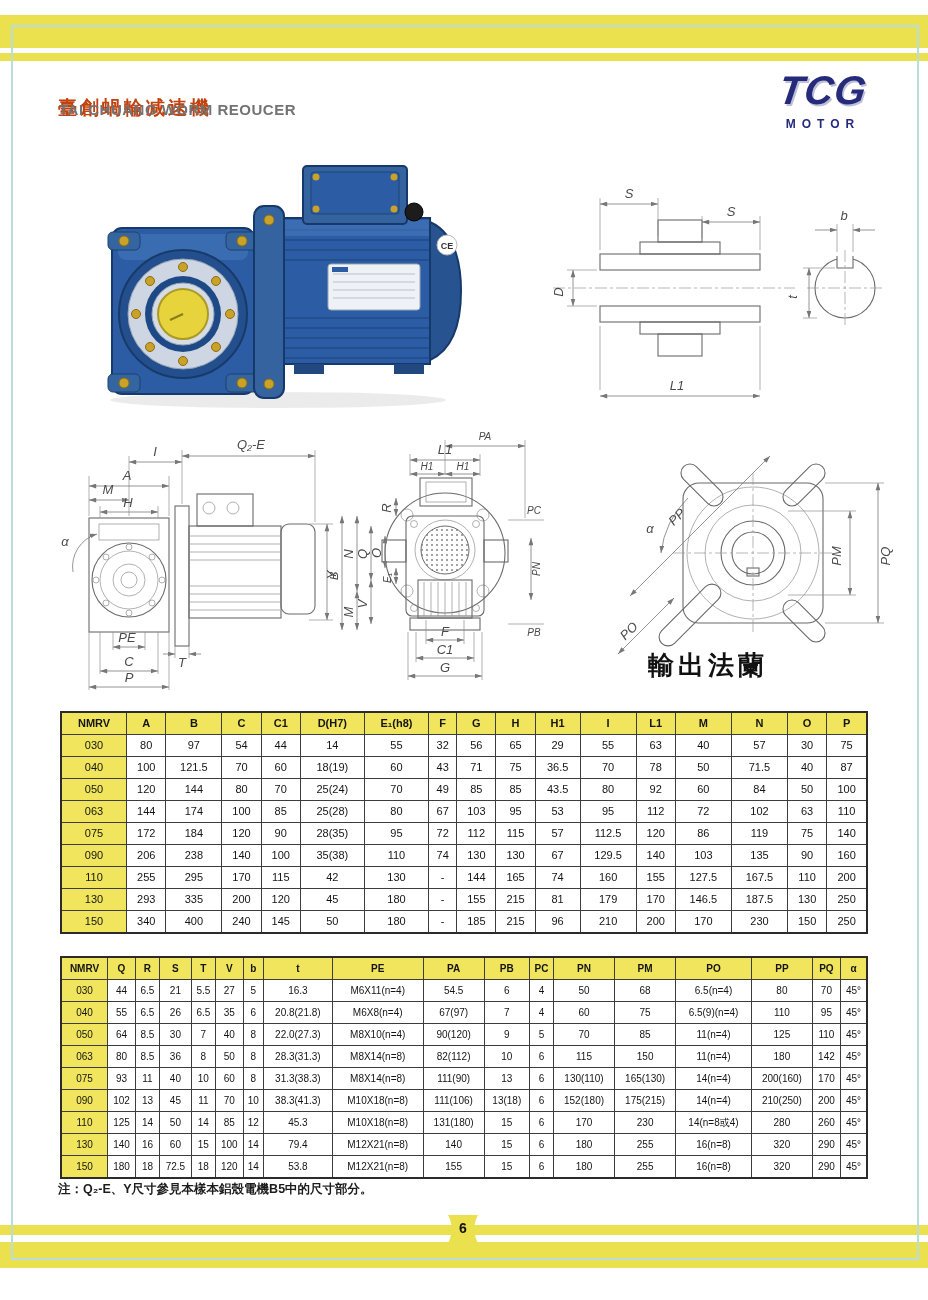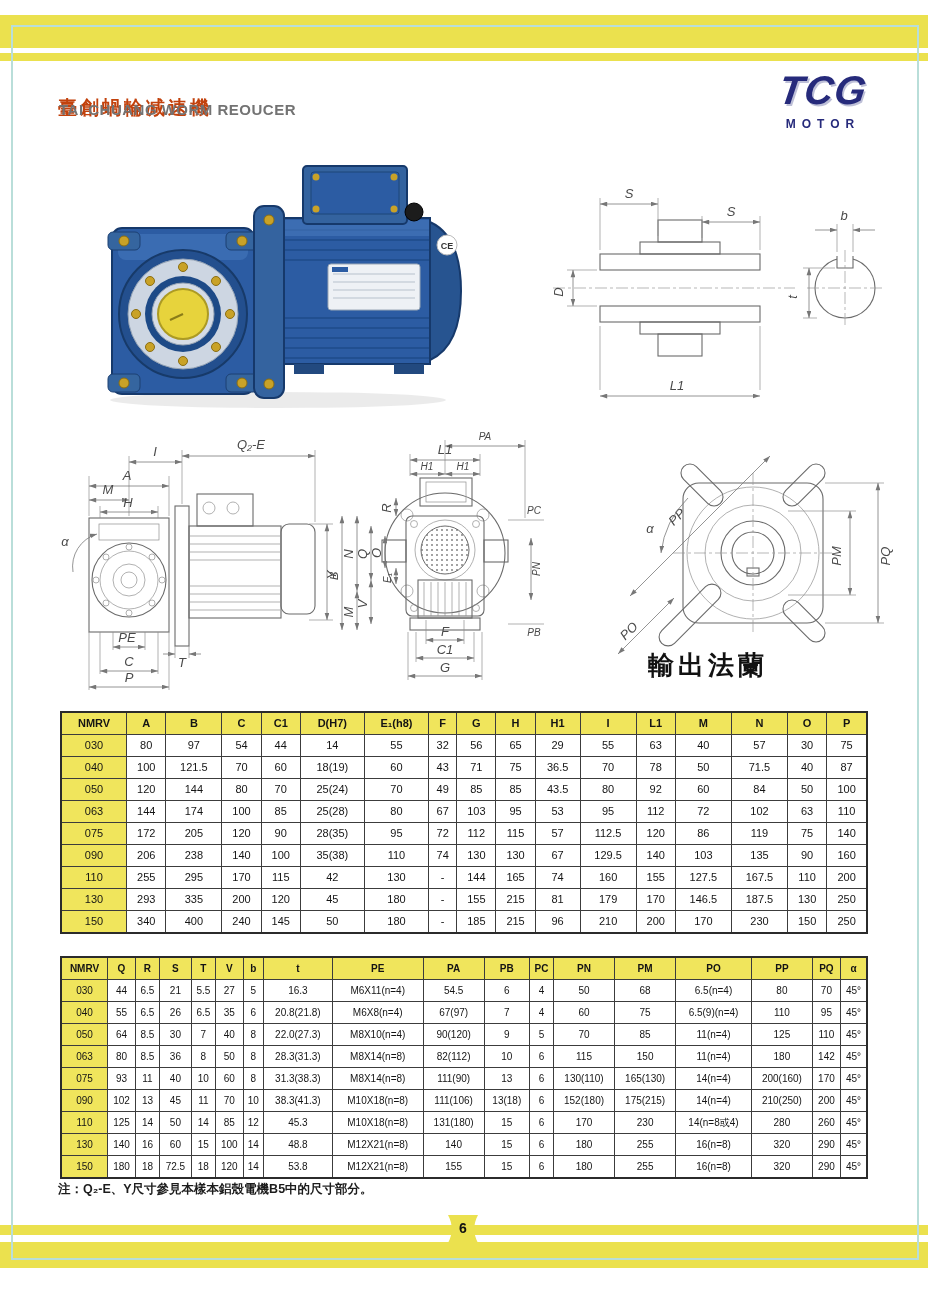--- a/index.html
+++ b/index.html
@@ -518,21 +518,21 @@
               <td>95</td>
               <td>112</td>
               <td>72</td>
               <td>102</td>
               <td>63</td>
               <td>110</td>
             </tr>
             <tr>
               <td class="rowhead">075</td>
               <td>172</td>
-              <td>205</td>
+              <td>184</td>
               <td>120</td>
               <td>90</td>
               <td>28(35)</td>
               <td>95</td>
               <td>72</td>
               <td>112</td>
               <td>115</td>
               <td>57</td>
               <td>112.5</td>
               <td>120</td>
@@ -787,21 +787,21 @@
               <td>45°</td>
             </tr>
             <tr>
               <td class="rowhead">130</td>
               <td>140</td>
               <td>16</td>
               <td>60</td>
               <td>15</td>
               <td>100</td>
               <td>14</td>
-              <td>48.8</td>
+              <td>79.4</td>
               <td>M12X21(n=8)</td>
               <td>140</td>
               <td>15</td>
               <td>6</td>
               <td>180</td>
               <td>255</td>
               <td>16(n=8)</td>
               <td>320</td>
               <td>290</td>
               <td>45°</td>

